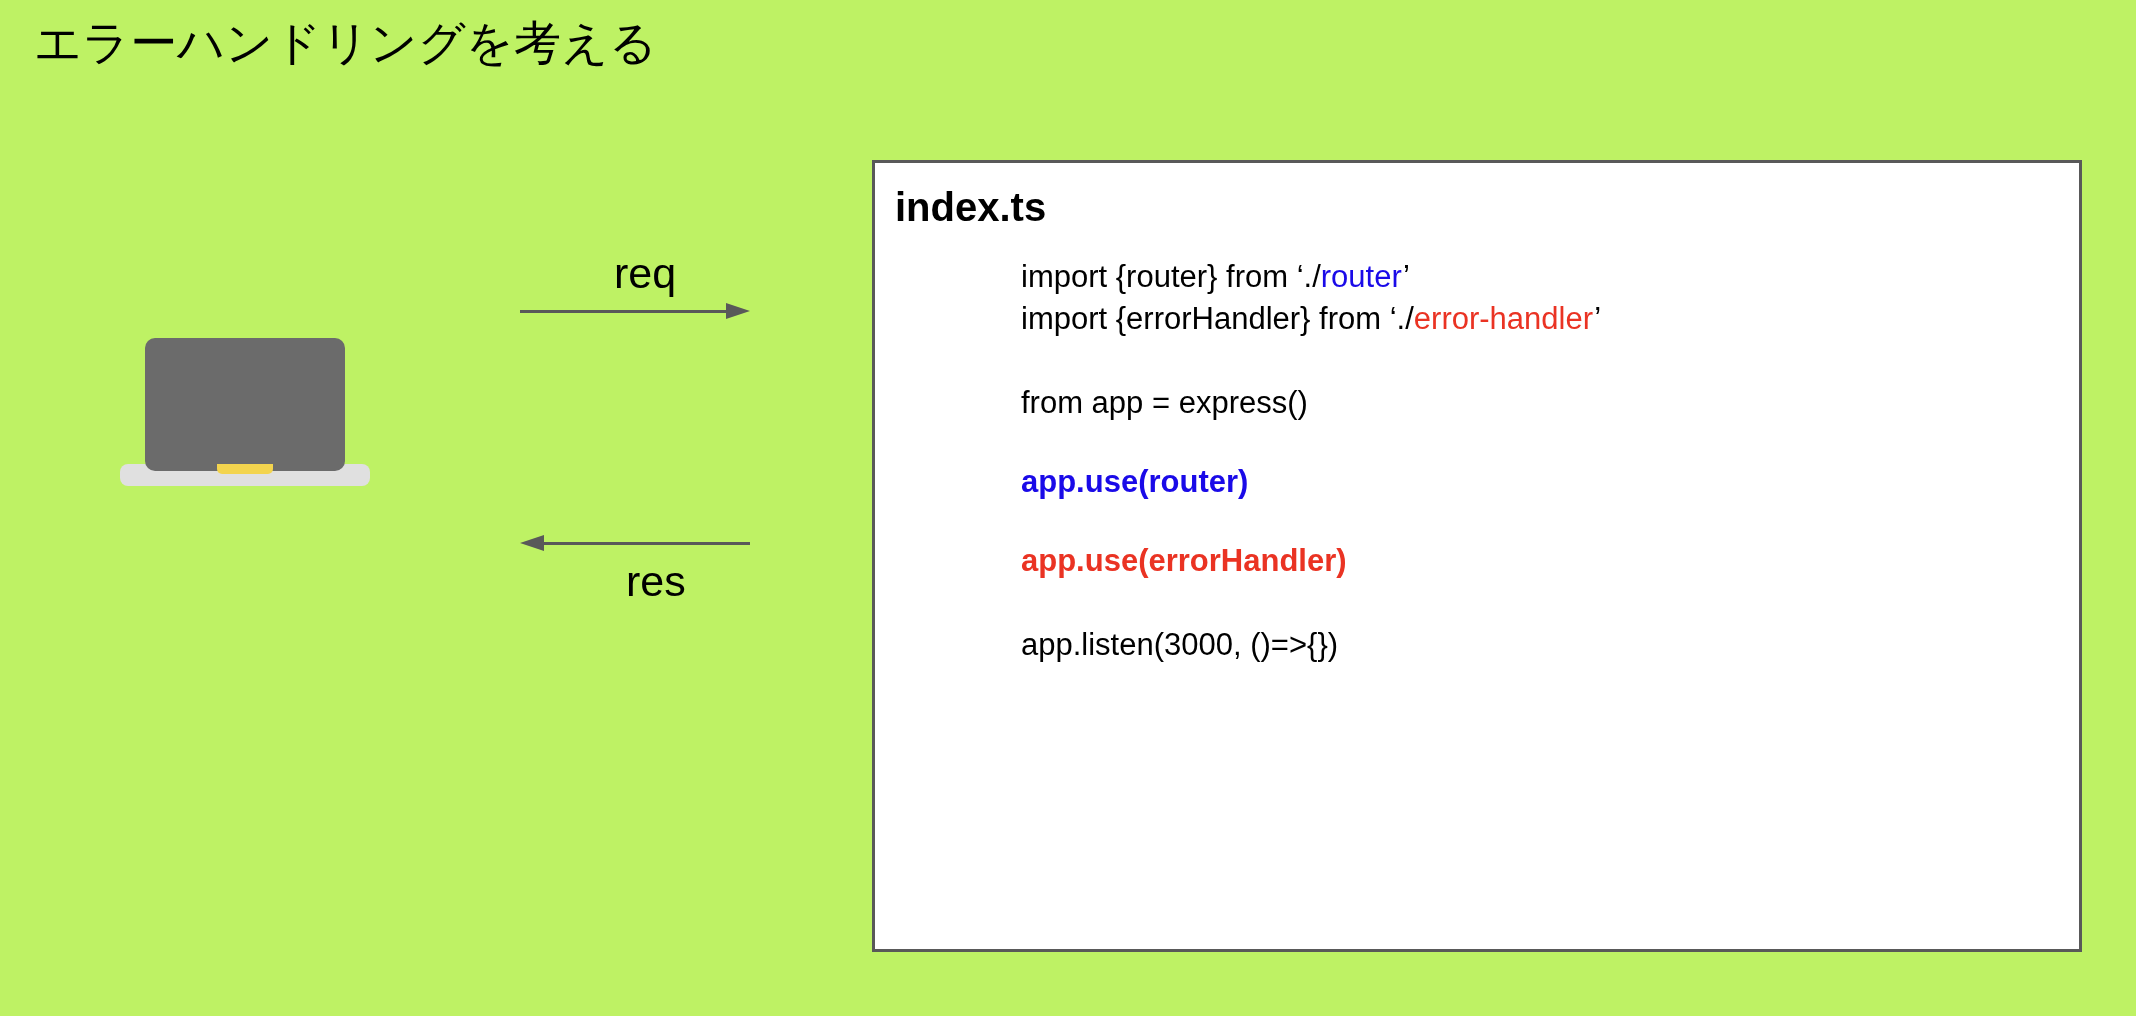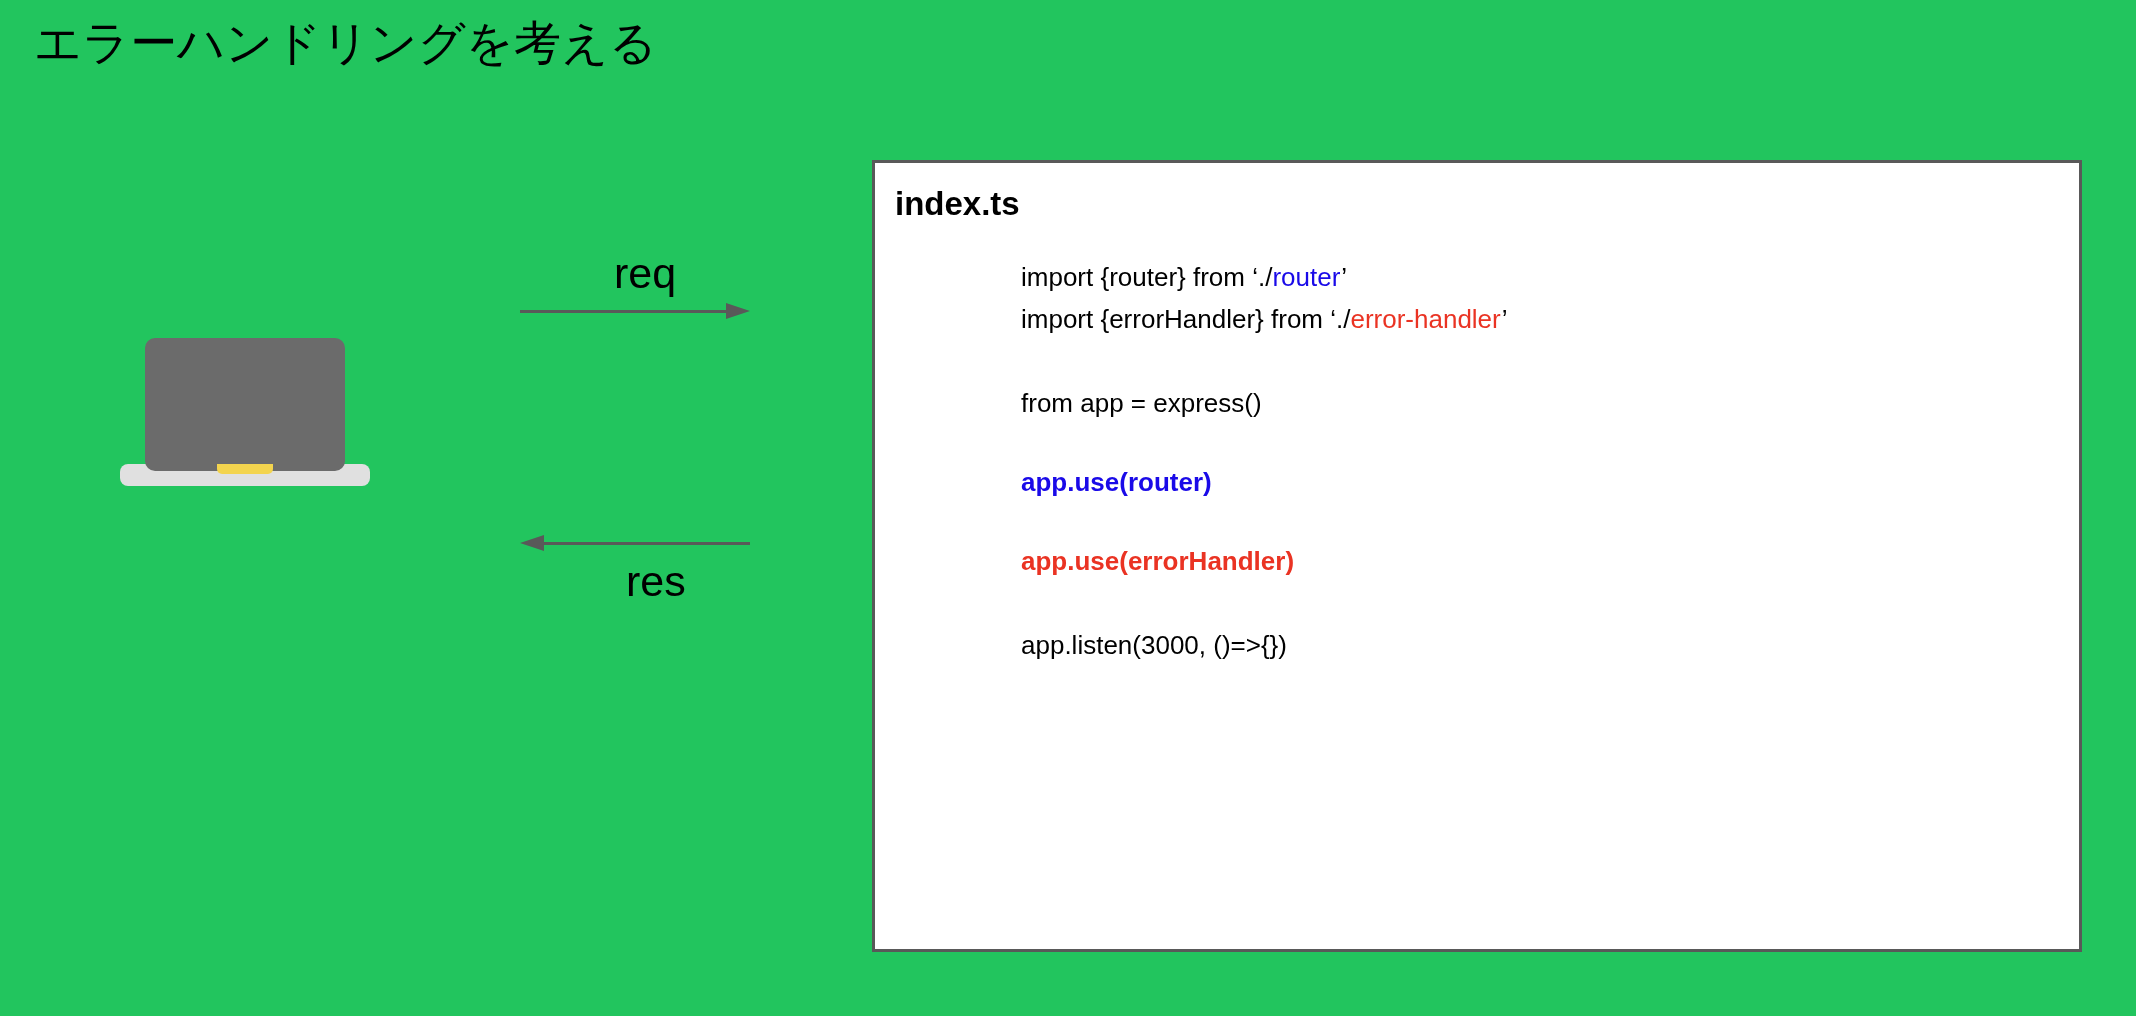--- a/index.html
+++ b/index.html
@@ -8,21 +8,21 @@
     background: #ffffff;
   }
   body {
     font-family: "Liberation Sans", sans-serif;
     color: #000000;
   }
   #canvas {
     position: relative;
     width: 2136px;
     height: 1016px;
-    background: #22c55e;
+    background: #bef264;
     overflow: hidden;
   }
 
   
   #slide-title {
     position: absolute;
     left: 34px;
     top: 14px;
     font-size: 47px;
     line-height: 1.25;
@@ -136,33 +136,33 @@
     width: 1210px;
     height: 792px;
     box-sizing: border-box;
     border: 3px solid #595959;
     background: #ffffff;
   }
   #code-filename {
     position: absolute;
     left: 20px;
     top: 22px;
-    font-size: 33px;
+    font-size: 40px;
     font-weight: bold;
     color: #000000;
     white-space: pre;
   }
   #code-body {
     position: absolute;
     left: 146px;
     top: 93px;
     right: 10px;
   }
   .code-line {
-    font-size: 26px;
+    font-size: 31px;
     line-height: 42px;
     color: #000000;
     white-space: pre;
     min-height: 42px;
   }
   .code-line.blank { }
   .code-line.bold { font-weight: bold; margin-top: 37px; }
   .tok-blue  { color: #1a0ae8; }
   .tok-red   { color: #ea3323; }
 </style>

